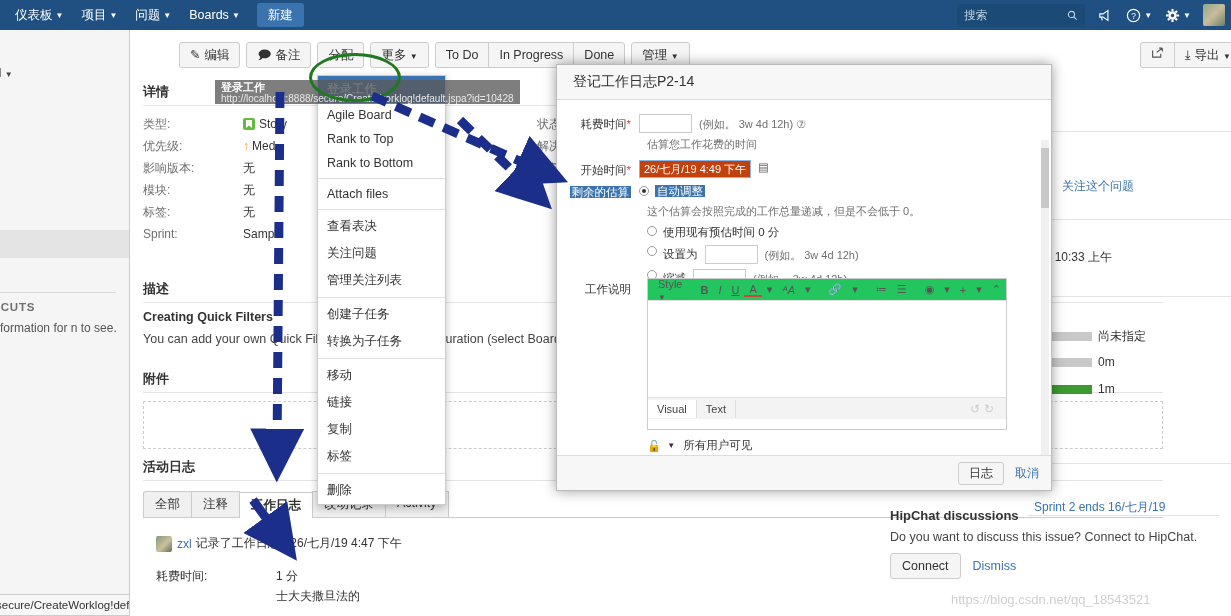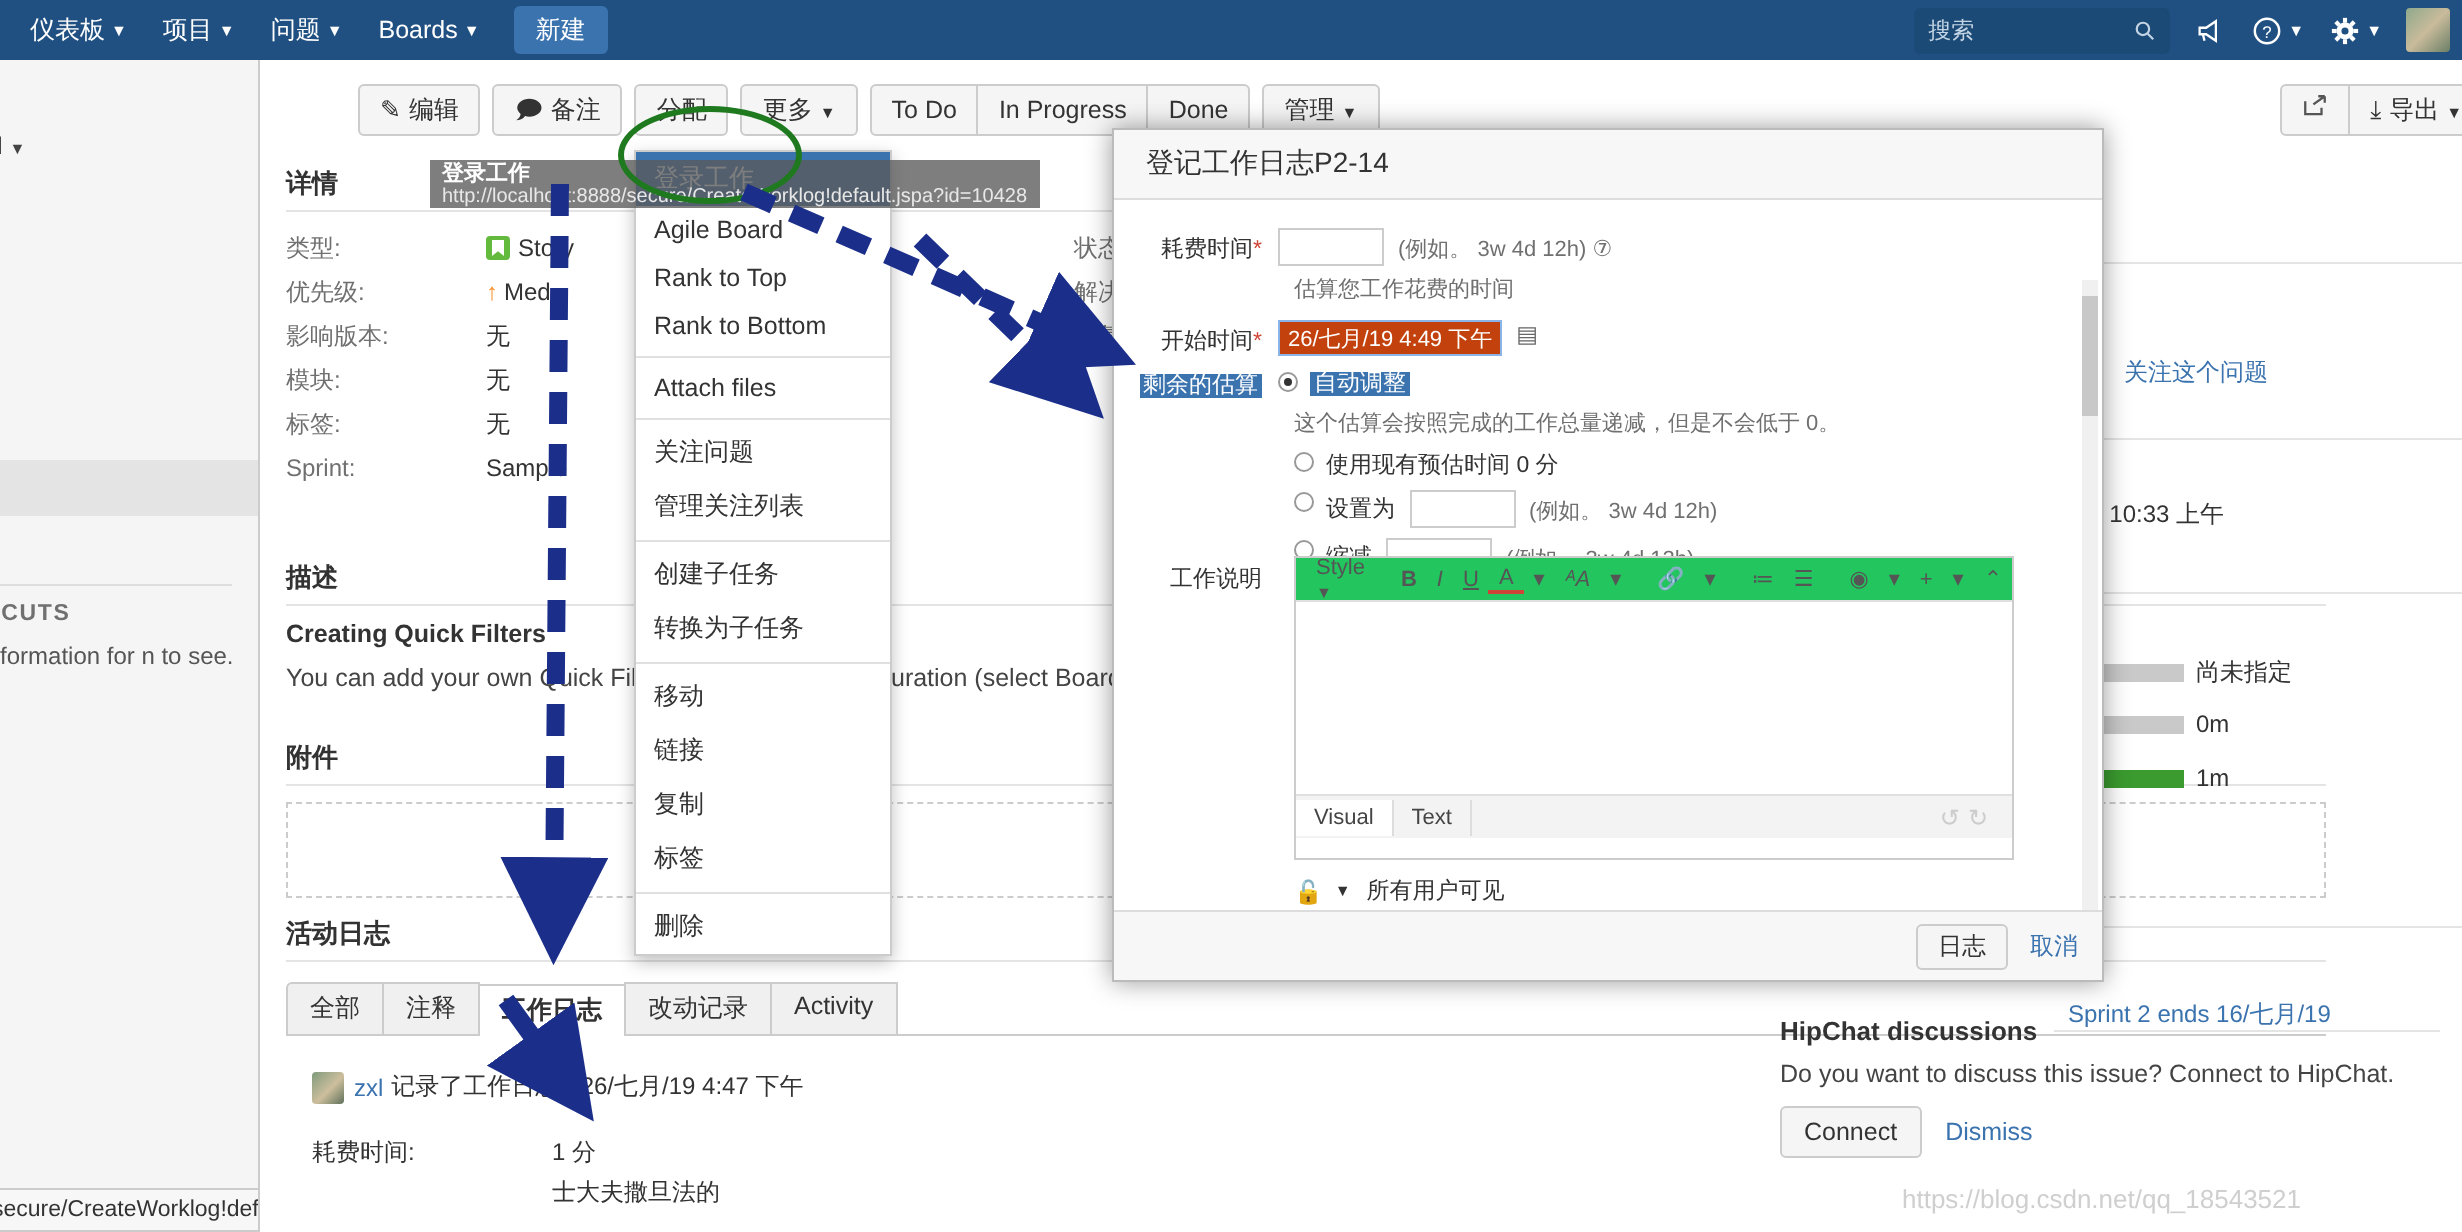--- a/index.html
+++ b/index.html
@@ -434,20 +434,21 @@
 <div id="watermark">https://blog.csdn.net/qq_18543521</div>
 
 <div id="moremenu">
   <div class="mm-item sel">登录工作</div>
   <div class="mm-item">Agile Board</div>
   <div class="mm-item">Rank to Top</div>
   <div class="mm-item">Rank to Bottom</div>
   <div class="mm-sep"></div>
   <div class="mm-item">Attach files</div>
   <div class="mm-sep"></div>
+  <div class="mm-item">查看表决</div>
   <div class="mm-item">关注问题</div>
   <div class="mm-item">管理关注列表</div>
   <div class="mm-sep"></div>
   <div class="mm-item">创建子任务</div>
   <div class="mm-item">转换为子任务</div>
   <div class="mm-sep"></div>
   <div class="mm-item">移动</div>
   <div class="mm-item">链接</div>
   <div class="mm-item">复制</div>
   <div class="mm-item">标签</div>

